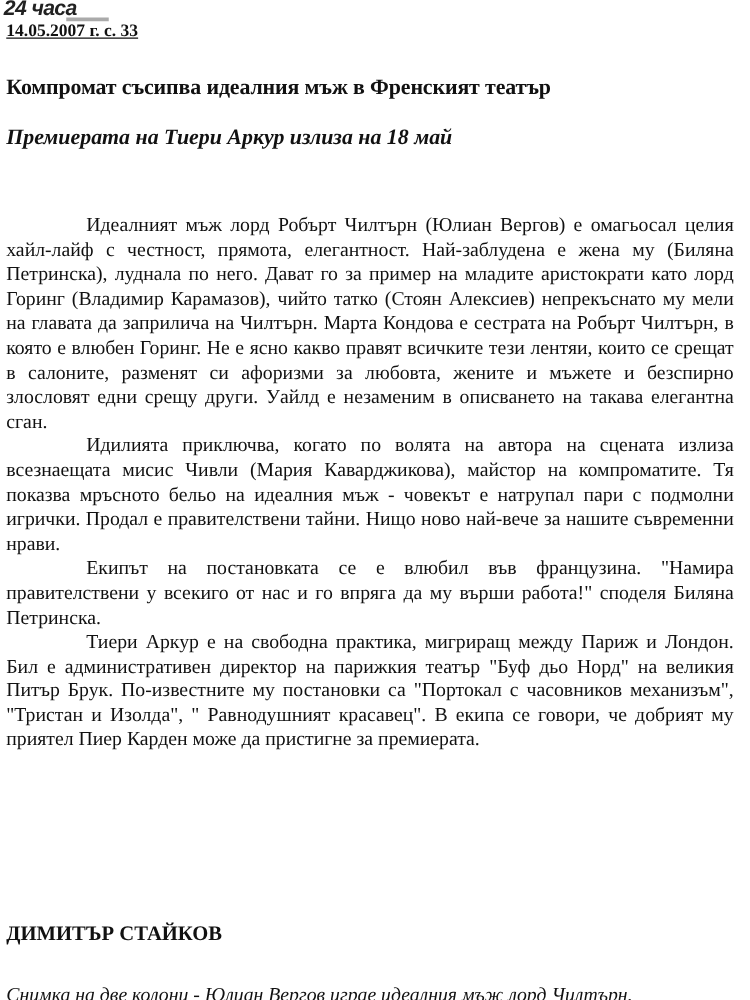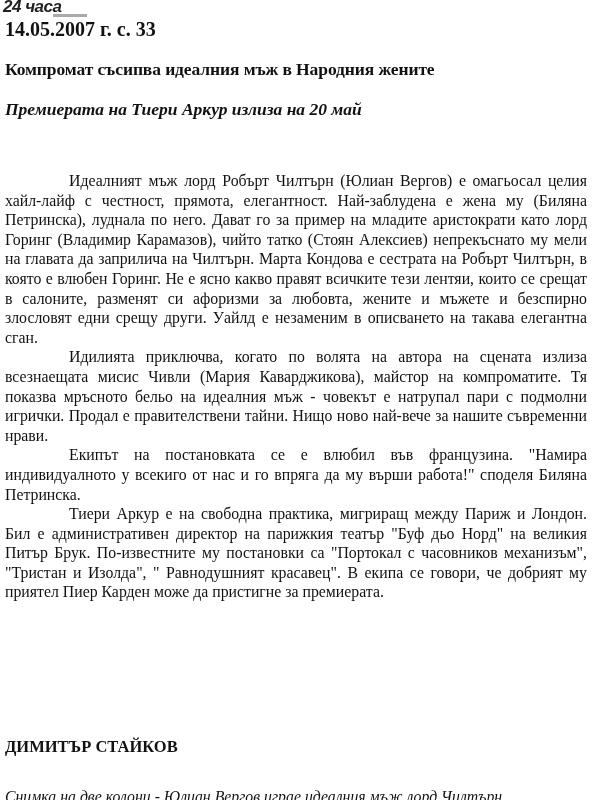--- a/index.html
+++ b/index.html
@@ -1,43 +1,43 @@
 <!DOCTYPE html>
 <html><head>
 <meta charset="utf-8">
 <style>
   html, body { margin:0; padding:0; background:#ffffff; }
   body { width:600px; height:800px; overflow:hidden; position:relative; font-family:"Liberation Serif", serif; color:#111; }
   .logo { position:absolute; left:3px; top:0px; width:90px; height:18px; }
   .logo-text { position:absolute; left:0; top:-3px; font-family:"Liberation Sans", sans-serif; font-weight:bold; font-style:italic; font-size:17px; letter-spacing:-0.5px; color:#222; }
   .logo-bar { position:absolute; left:50px; top:14px; width:34px; height:3px; background:#aaa; }
-  .dateline { position:absolute; left:5px; top:18px; font-weight:bold; font-size:20px; }
+  .dateline { position:absolute; left:5px; top:18px; font-weight:bold; font-size:14px;text-decoration:underline; }
   .headline { position:absolute; left:5px; top:59px; font-weight:bold; font-size:17.5px; letter-spacing:-0.1px; }
   .subhead { position:absolute; left:5px; top:99px; font-weight:bold; font-style:italic; font-size:17.5px; }
   .body { position:absolute; left:5px; top:171px; width:582px; font-size:15.8px; line-height:19.6px; text-align:justify; }
   .body p { margin:0; text-indent:64px; }
   .author { position:absolute; left:5px; top:737px; font-weight:bold; font-size:16.5px; }
   .caption { position:absolute; left:5px; top:776px; font-style:italic; font-size:15.8px;margin-top:12px; }
 </style>
 </head>
 <body>
 
 <div class="logo">
   <span class="logo-text">24 часа</span>
   <span class="logo-bar"></span>
 </div>
 
 <div class="dateline">14.05.2007 г. с. 33</div>
 
-<div class="headline">Компромат съсипва идеалния мъж в Народния жените</div>
+<div class="headline">Компромат съсипва идеалния мъж в Френският театър</div>
 
-<div class="subhead">Премиерата на Тиери Аркур излиза на 20 май</div>
+<div class="subhead">Премиерата на Тиери Аркур излиза на 18 май</div>
 
 <div class="body">
   <p>Идеалният мъж лорд Робърт Чилтърн (Юлиан Вергов) е омагьосал целия хайл-лайф с честност, прямота, елегантност. Най-заблудена е жена му (Биляна Петринска), луднала по него. Дават го за пример на младите аристократи като лорд Горинг (Владимир Карамазов), чийто татко (Стоян Алексиев) непрекъснато му мели на главата да заприлича на Чилтърн. Марта Кондова е сестрата на Робърт Чилтърн, в която е влюбен Горинг. Не е ясно какво правят всичките тези лентяи, които се срещат в салоните, разменят си афоризми за любовта, жените и мъжете и безспирно злословят едни срещу други. Уайлд е незаменим в описването на такава елегантна сган.</p>
   <p>Идилията приключва, когато по волята на автора на сцената излиза всезнаещата мисис Чивли (Мария Каварджикова), майстор на компроматите. Тя показва мръсното бельо на идеалния мъж - човекът е натрупал пари с подмолни игрички. Продал е правителствени тайни. Нищо ново най-вече за нашите съвременни нрави.</p>
-  <p>Екипът на постановката се е влюбил във французина. "Намира индивидуалното у всекиго от нас и го впряга да му върши работа!" споделя Биляна Петринска.</p>
+  <p>Екипът на постановката се е влюбил във французина. "Намира правителствени у всекиго от нас и го впряга да му върши работа!" споделя Биляна Петринска.</p>
   <p>Тиери Аркур е на свободна практика, мигриращ между Париж и Лондон. Бил е административен директор на парижкия театър "Буф дьо Норд" на великия Питър Брук. По-известните му постановки са "Портокал с часовников механизъм", "Тристан и Изолда", " Равнодушният красавец". В екипа се говори, че добрият му приятел Пиер Карден може да пристигне за премиерата.</p>
 </div>
 
 <div class="author">ДИМИТЪР СТАЙКОВ</div>
 
 <div class="caption">Снимка на две колони - Юлиан Вергов играе идеалния мъж лорд Чилтърн.</div>
 
 </body></html>

